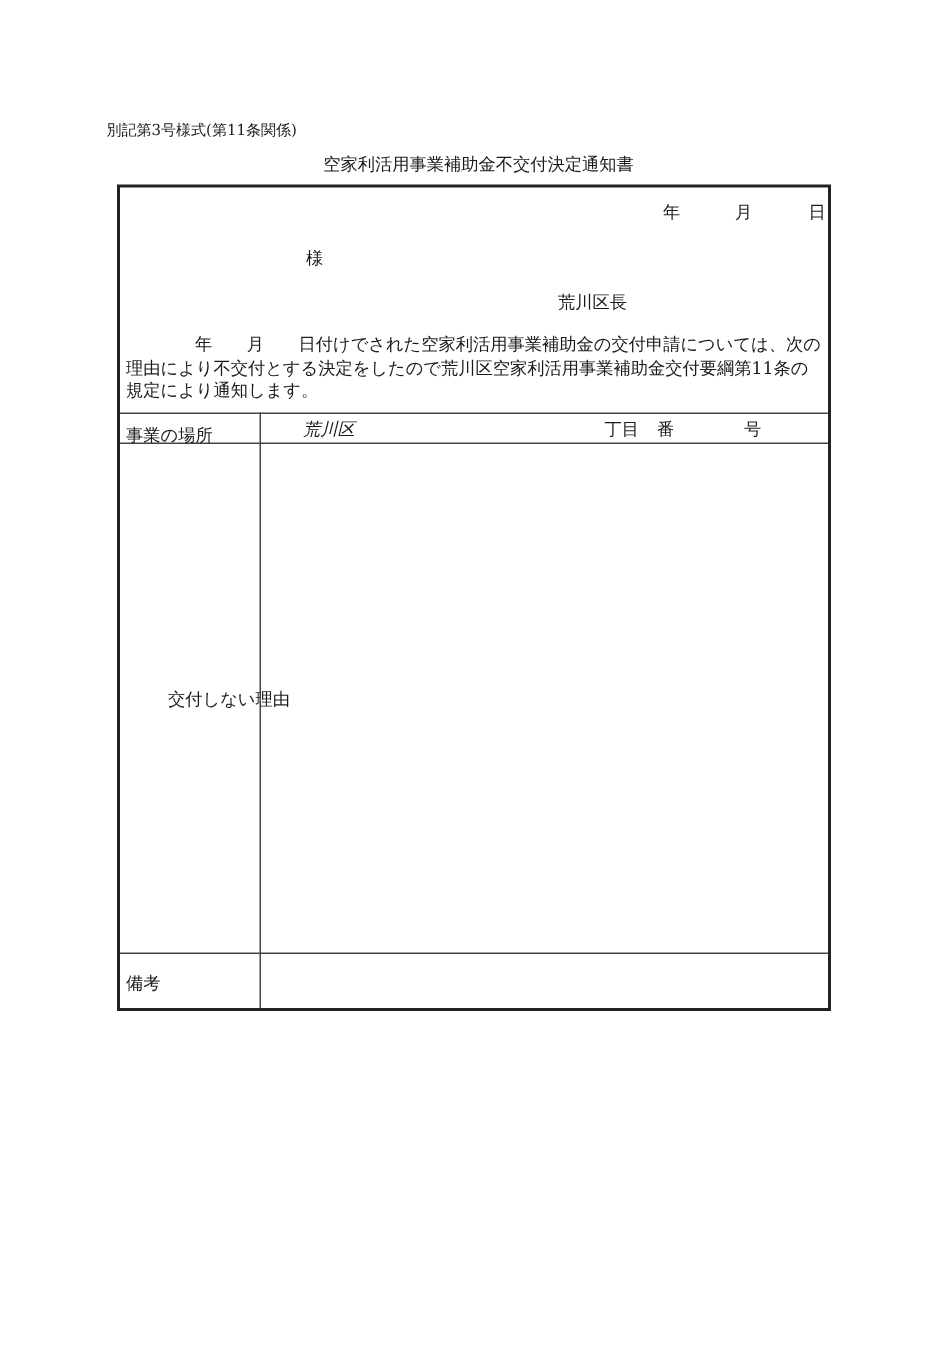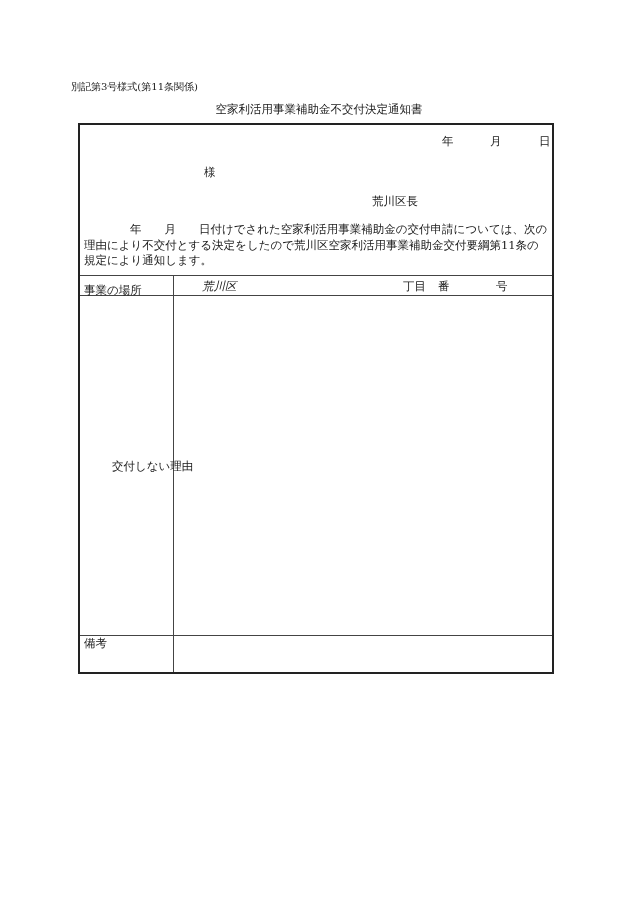--- a/index.html
+++ b/index.html
@@ -103,15 +103,15 @@
 
   <span class="cell-label" style="top:158px;">事業の場所</span>
   <span class="abs loc-ward">荒川区</span>
   <span class="abs loc-chome">丁目</span>
   <span class="abs loc-ban">番</span>
   <span class="abs loc-go">号</span>
 
   <span class="cell-label" style="top:334px;margin-left:28px;">交付しない理由</span>
   <div class="abs" style="left:96px; top:172px; width:374px; height:336px;"></div>
 
-  <span class="cell-label" style="top:511px;">備考</span>
+  <span class="cell-label" style="top:523px;">備考</span>
   <div class="abs" style="left:96px; top:512px; width:374px; height:34px;"></div>
 </div>
 
 </body></html>

